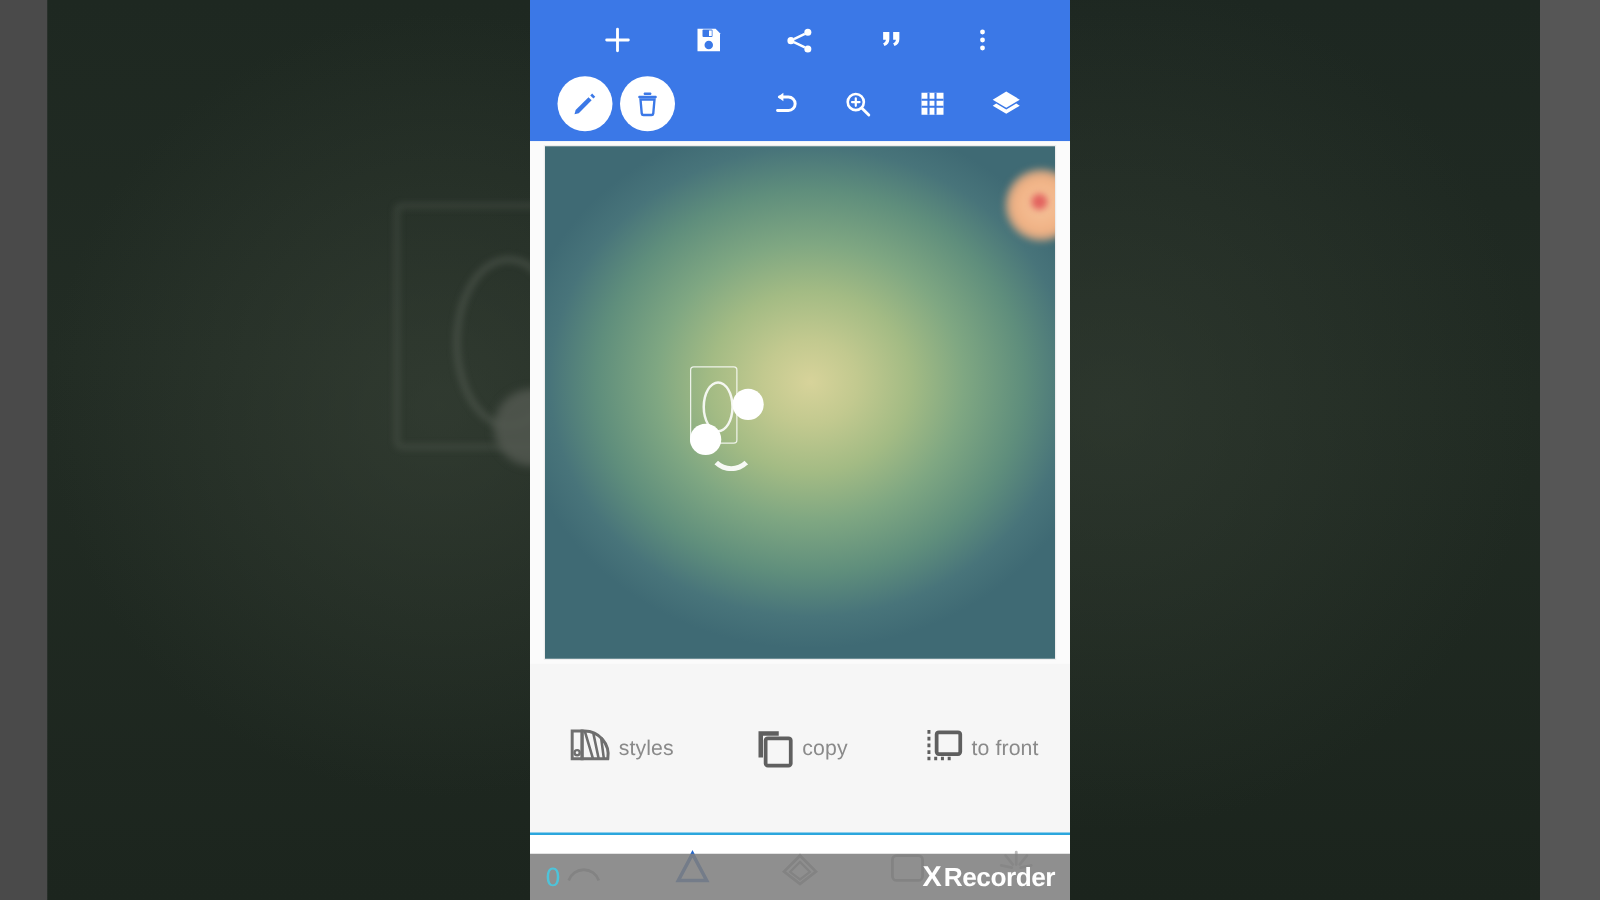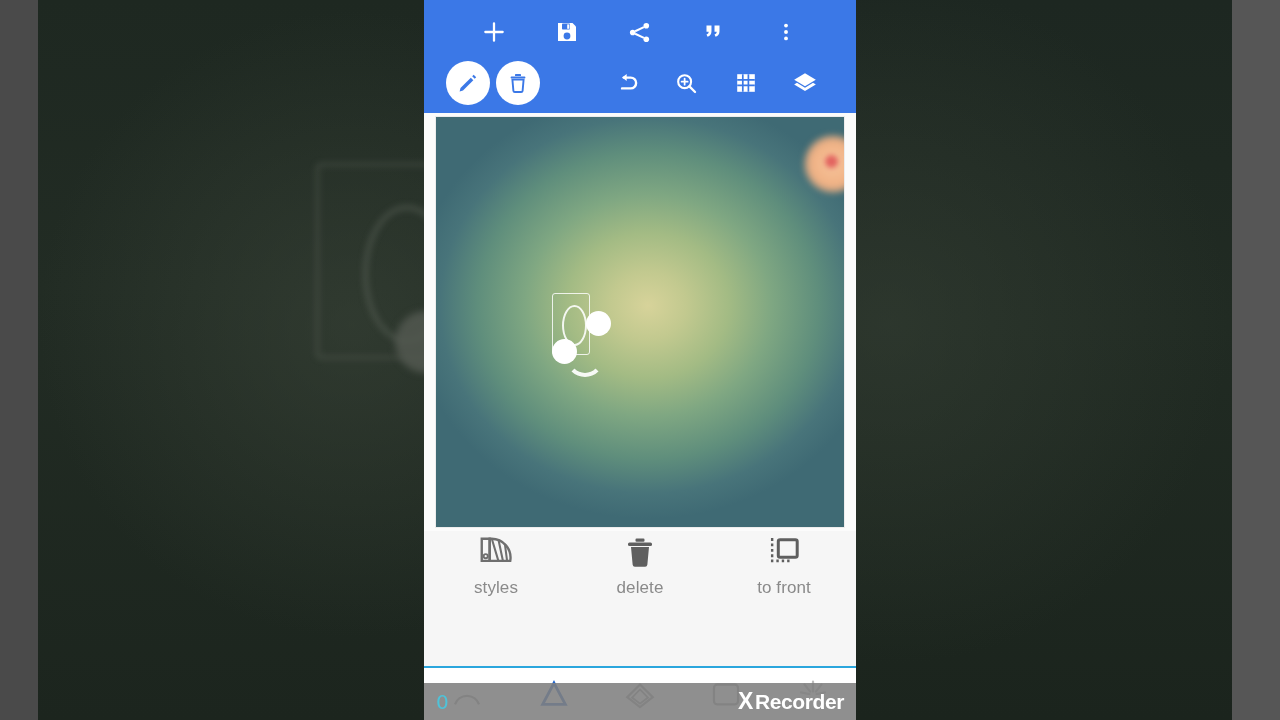--- a/index.html
+++ b/index.html
@@ -213,22 +213,23 @@
     width: 432px; height: 135px;
     background: #f6f6f6;
     display: flex;
     align-items: center;
     border-bottom: 2px solid #2ba6dd;
   }
   .action-item {
     flex: 1 1 0;
     height: 135px;
     display: flex;
-    flex-direction: column;
-    align-items: center;
+    flex-direction: row;
+    align-items: center;
+    justify-content: center;
     gap: 4px;
     cursor: pointer;
     position: relative;
   }
   .action-item .ic { height: 44px; display: flex; align-items: center; justify-content: center; }
   .action-item .lbl {
     font-size: 17px;
     color: #8a8a8a;
     line-height: 1;
     letter-spacing: 0.1px;
@@ -409,31 +410,30 @@
             <path d="M3 3 H8 V17 H3 Z" fill="none" stroke="#6f6f6f" stroke-width="1.5"></path>
             <path d="M8 3 H9 A12 12 0 0 1 21 17 H8 Z" fill="none" stroke="#6f6f6f" stroke-width="1.5"></path>
             <path d="M9.4 3.2 L13.5 17 M13.6 3.8 L16.4 17 M17.6 6.2 L19 17" stroke="#6f6f6f" stroke-width="1.3"></path>
             <circle cx="5.5" cy="14" r="1.3" fill="none" stroke="#6f6f6f" stroke-width="1.2"></circle>
           </svg>
         </span>
         <span class="lbl">styles</span>
       </div>
 
 
+
       <div class="action-item">
         <span class="ic">
           <svg width="36" height="36" viewBox="0 0 24 24">
-            <rect x="9" y="2.4" width="6" height="2.1" rx="0.7" fill="#5f5f5f"></rect>
-            <rect x="4" y="5" width="16" height="2.3" rx="1" fill="#5f5f5f"></rect>
-            <path d="M6 8 h12 l-1.1 11.8 a1.5 1.5 0 0 1 -1.5 1.3 h-6.8 a1.5 1.5 0 0 1 -1.5 -1.3 Z" fill="#5f5f5f"></path>
+            <path d="M3.2 2.6 H14 V5 H5.6 V16.6 H3.2 Z" fill="#5f5f5f"></path>
+            <rect x="7" y="6.4" width="13.4" height="14.6" rx="1.2" fill="none" stroke="#5f5f5f" stroke-width="2"></rect>
           </svg>
         </span>
-        <span class="lbl">delete</span>
-      </div>
-
+        <span class="lbl">copy</span>
+      </div>
 
       <div class="action-item">
         <span class="ic">
           <svg width="36" height="36" viewBox="0 0 24 24">
             <path d="M3.3 3 h1.6 M3.3 6.6 h1.6 M3.3 10.2 h1.6 M3.3 13.8 h1.6
                      M3.3 17.2 h1.6 M6.9 17.2 h1.6 M10.5 17.2 h1.6 M14.1 17.2 h1.6" stroke="#5f5f5f" stroke-width="1.9" stroke-linecap="butt"></path>
             <rect x="8.2" y="3.2" width="12.6" height="11.6" rx="1.2" fill="none" stroke="#5f5f5f" stroke-width="2"></rect>
           </svg>
         </span>
         <span class="lbl">to front</span>

